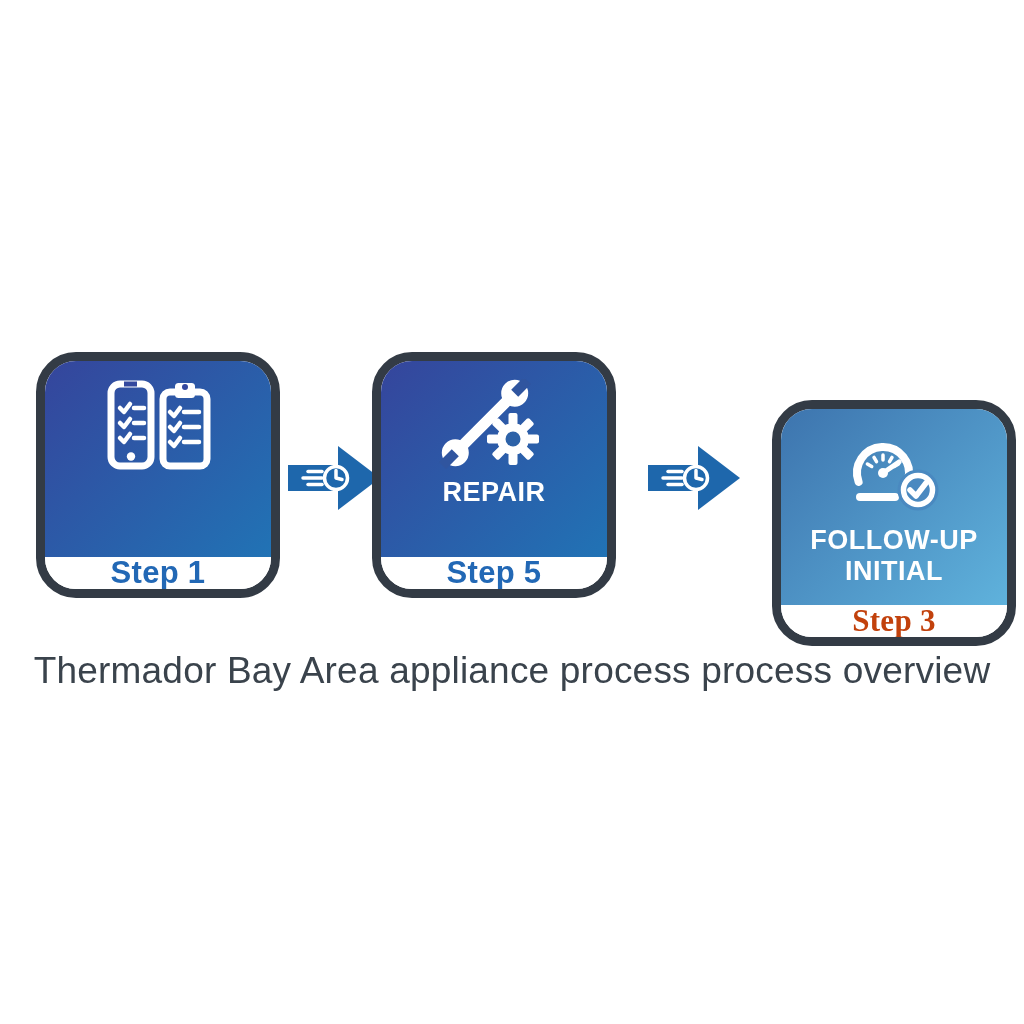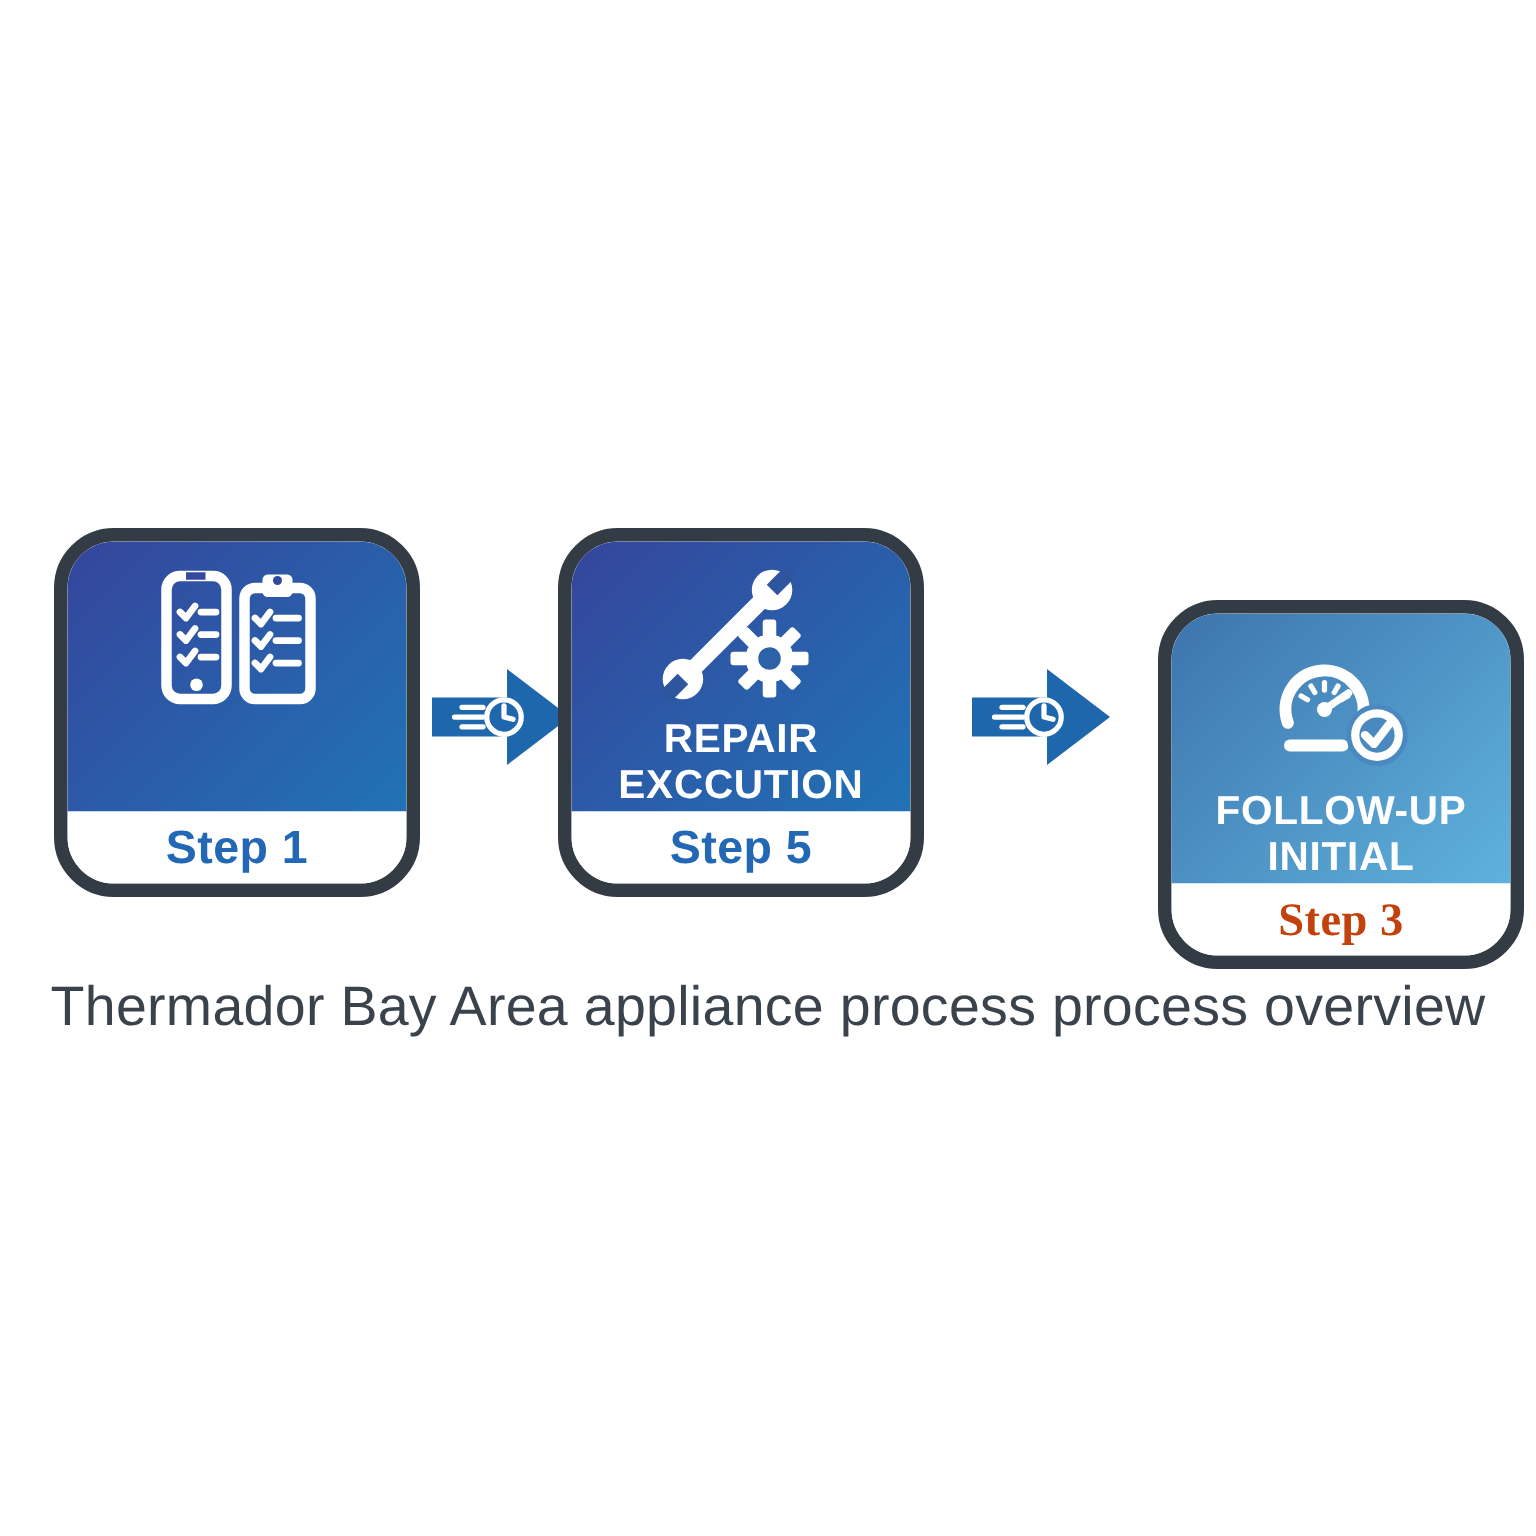--- a/index.html
+++ b/index.html
@@ -16,21 +16,21 @@
   .card-top{
     flex:1;display:flex;flex-direction:column;align-items:center;
     padding-top:18px;box-sizing:border-box;
   }
   .card-icon{height:92px;display:flex;align-items:center;justify-content:center;}
   .card-title{
     margin-top:6px;color:#ffffff;font-weight:bold;font-size:27px;
     line-height:31px;text-align:center;letter-spacing:.5px;
   }
   .card-band{
-    height:48px;background:#ffffff;display:flex;align-items:center;justify-content:center;
+    height:32px;background:#ffffff;display:flex;align-items:center;justify-content:center;
   }
   .step-label{font-size:31px;font-weight:bold;letter-spacing:.3px;}
   .arrow{position:absolute;top:440px;width:92px;height:76px;}
   .caption{
     position:absolute;top:650px;left:0;width:100%;text-align:center;
     font-size:37px;font-weight:400;letter-spacing:.2px;
   }
 </style>
 </head>
 <body>
@@ -108,21 +108,20 @@
               <rect x="-4.5" y="-26" width="9" height="12" rx="2" transform="rotate(270)"></rect>
               <rect x="-4.5" y="-26" width="9" height="12" rx="2" transform="rotate(315)"></rect>
               <circle r="16"></circle>
             </g>
             <circle r="7.5" fill="#2d62a8"></circle>
           </g>
         </svg>
       </div>
       <div class="card-title">
         <div>REPAIR</div>
-        <div>EXCCUTION</div>
       </div>
     </div>
     <div class="card-band">
       <span class="step-label" style="color: rgb(34, 104, 181);">Step 5</span>
     </div>
   </div>
 
   <svg class="arrow" style="left:648px;" viewBox="0 0 92 76">
     <polygon points="0,25 50,25 50,6 92,38 50,70 50,51 0,51" fill="#1e67ac"></polygon>
     <g stroke="#fff" stroke-width="3.5" fill="none" stroke-linecap="round" stroke-linejoin="round">

